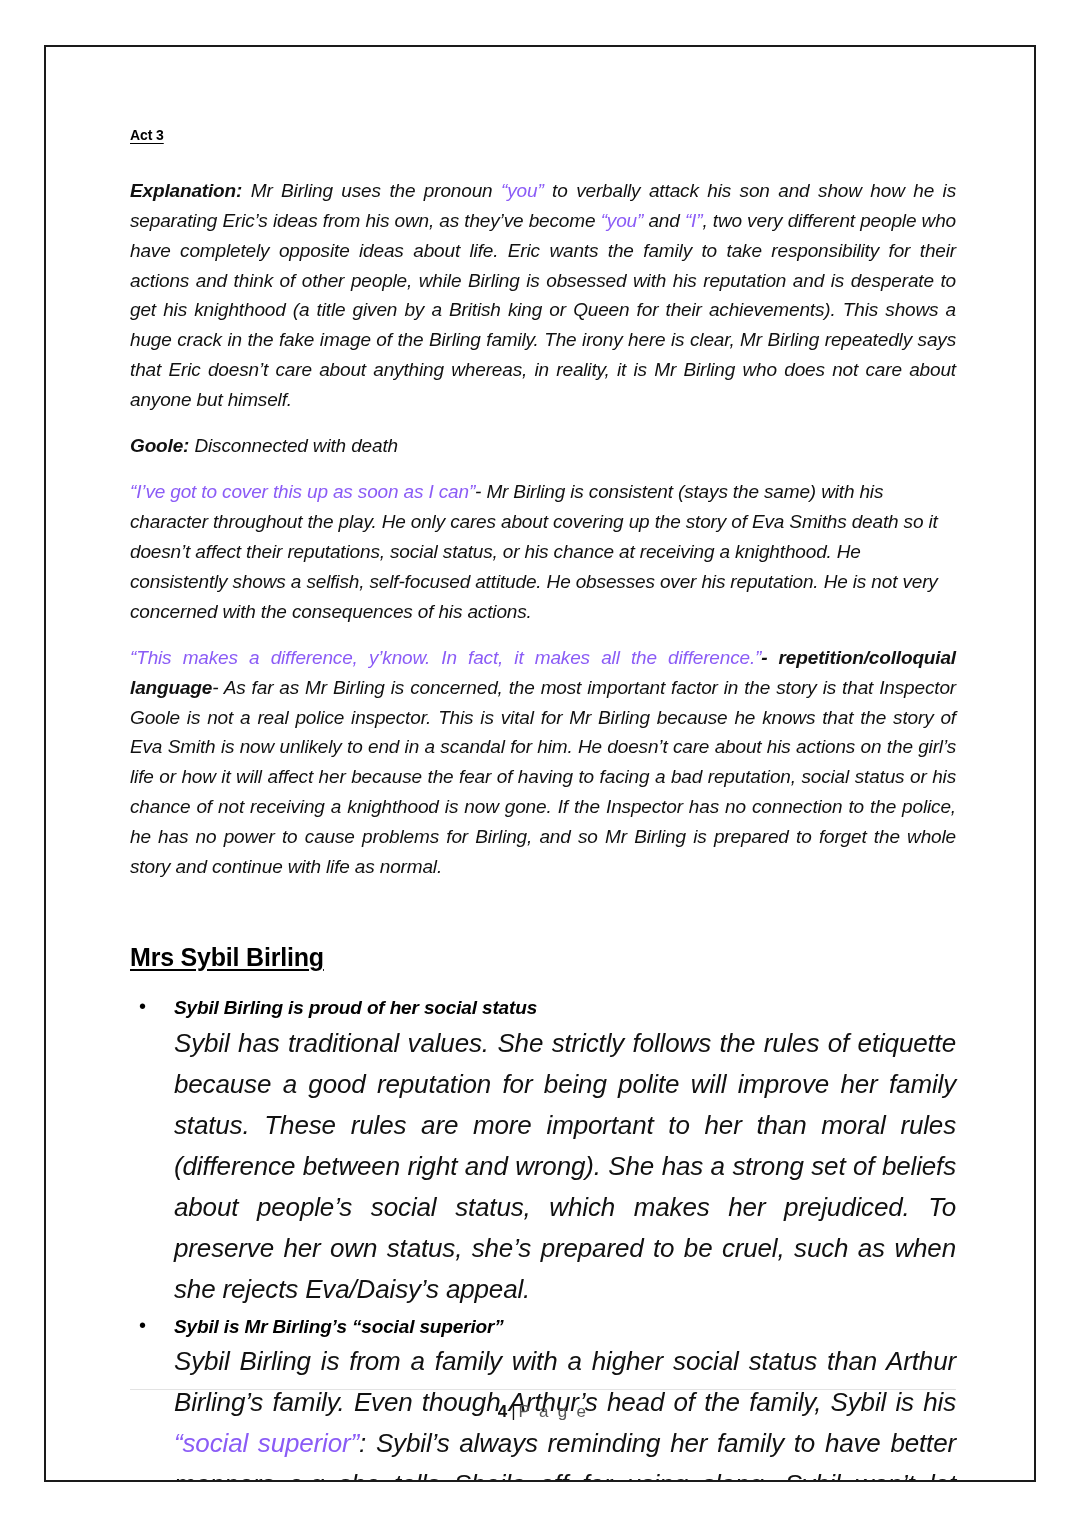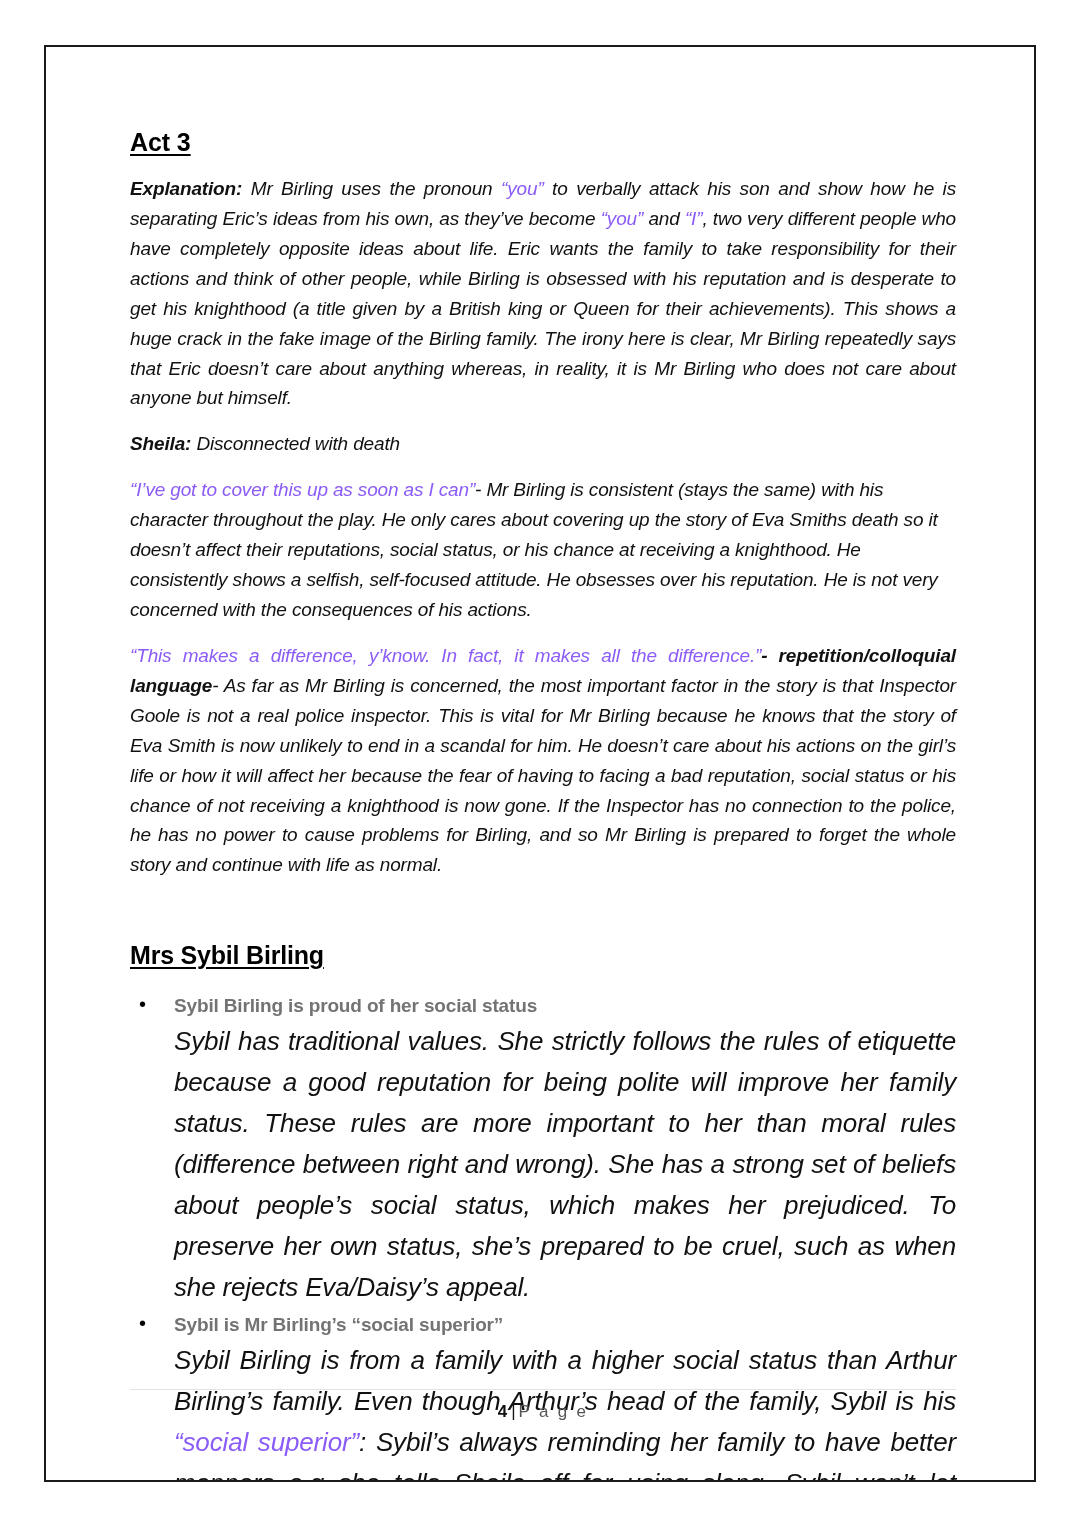--- a/index.html
+++ b/index.html
@@ -28,28 +28,28 @@
 
   #content {
     position: absolute;
     left: 84px;
     top: 80px;
     width: 826px;
   }
 
   
   .h-sec {
-    font-size: 25px;
+    font-size: 14px;
     font-weight: bold;
     font-style: normal;
     color: #000000;
     text-decoration: underline;
     text-underline-offset: 3px;
     letter-spacing: -0.1px;
-    margin: 0 0 17px 0;
+    margin: 0 0 32px 0;
     line-height: 1.2;
   }
   .h-char {
     font-size: 25px;
     font-weight: bold;
     color: #000000;
     text-decoration: underline;
     text-underline-offset: 3px;
     letter-spacing: -0.2px;
     margin: 0 0 21px 0;
@@ -86,22 +86,23 @@
     content: "\2022";
     position: absolute;
     left: 9px;
     top: -2px;
     font-size: 20px;
     color: #000;
     line-height: 1.575;
   }
   .bullet-title {
     font-size: 19px;
-    font-weight: bold;
-    color: #737373;
+    font-style: italic;
+    font-weight: bold;
+    color: #000000;
     line-height: 1.575;
     letter-spacing: -0.15px;
   }
   .bullet-body {
     font-size: 26px;
     font-style: italic;
     color: #111111;
     line-height: 1.575;
     text-align: justify;
     text-justify: inter-word;
@@ -151,21 +152,21 @@
 
     <div class="h-sec">Act 3</div>
 
 
 
     <p class="para">
       <span class="b">Explanation:</span><span> Mr Birling uses the pronoun </span><span class="red">“you”</span><span> to verbally attack his son and show how he is separating Eric’s ideas from his own, as they’ve become </span><span class="red">“you”</span><span> and </span><span class="red">“I”</span><span>, two very different people who have completely opposite ideas about life. Eric wants the family to take responsibility for their actions and think of other people, while Birling is obsessed with his reputation and is desperate to get his knighthood (a title given by a British king or Queen for their achievements). This shows a huge crack in the fake image of the Birling family. The irony here is clear, Mr Birling repeatedly says that Eric doesn’t care about anything whereas, in reality, it is Mr Birling who does not care about anyone but himself.</span>
     </p>
 
     <p class="para left">
-      <span class="b">Sheila:</span><span> Disconnected with death</span>
+      <span class="b">Goole:</span><span> Disconnected with death</span>
     </p>
 
     <p class="para left">
       <span class="red">“I’ve got to cover this up as soon as I can”</span><span>- Mr Birling is consistent (stays the same) with his character throughout the play. He only cares about covering up the story of Eva Smiths death so it doesn’t affect their reputations, social status, or his chance at receiving a knighthood. He consistently shows a selfish, self-focused attitude. He obsesses over his reputation. He is not very concerned with the consequences of his actions.</span>
     </p>
 
     <p class="para">
       <span class="red">“This makes a difference, y’know. In fact, it makes all the difference.”</span><span class="b">- repetition/colloquial language</span><span>- As far as Mr Birling is concerned, the most important factor in the story is that Inspector Goole is not a real police inspector. This is vital for Mr Birling because he knows that the story of Eva Smith is now unlikely to end in a scandal for him. He doesn’t care about his actions on the girl’s life or how it will affect her because the fear of having to facing a bad reputation, social status or his chance of not receiving a knighthood is now gone. If the Inspector has no connection to the police, he has no power to cause problems for Birling, and so Mr Birling is prepared to forget the whole story and continue with life as normal.</span>
     </p>
 

